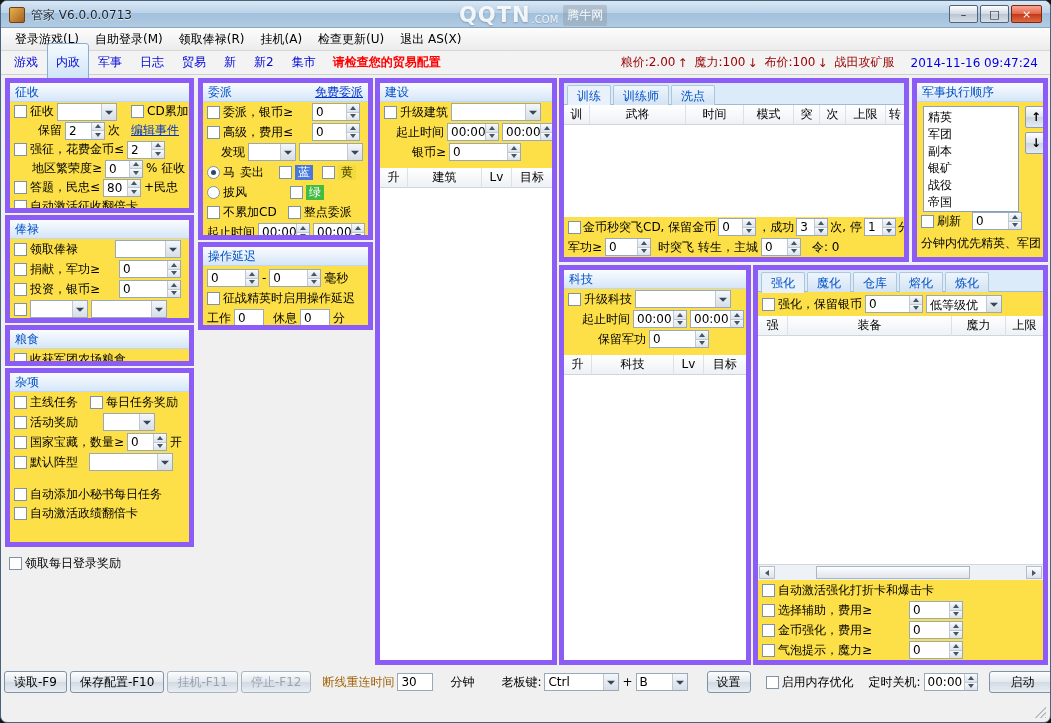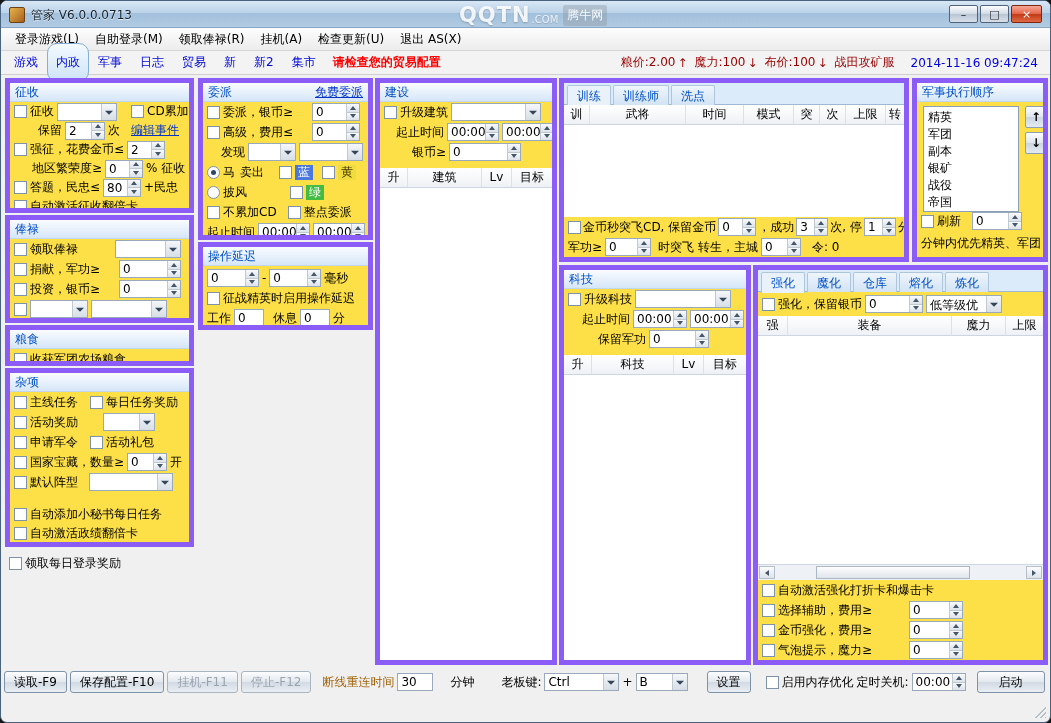--- a/index.html
+++ b/index.html
@@ -15,21 +15,21 @@
 .wm-cn{margin-left:3px;background:rgba(140,150,160,.45);color:#fff;padding:2px 4px;font-size:12px;border-radius:2px}
 .winbtns{position:absolute;right:8px;top:4px;display:flex;gap:2px}
 .winbtn{width:29px;height:18px;border:1px solid #52647a;border-radius:2px;background:linear-gradient(#fdfeff,#d2dbe5 48%,#b9c6d4 52%,#d8e0e9);display:flex;align-items:center;justify-content:center;font-size:11px;color:#222;line-height:1}
 .winbtn.close{width:31px;background:linear-gradient(#f6a896,#e4664a 48%,#c23a17 52%,#e06a45);border-color:#7e2810;color:#fff}
 
 .menubar{position:absolute;left:0;top:27px;width:100%;height:23px;background:linear-gradient(#fdfdfd,#ececec);border-bottom:1px solid #d6d6d6;display:flex;align-items:center;padding:0 6px}
 .menu-item{padding:3px 8px;flex:none}
 
 .tabrow{position:absolute;left:0;top:50px;width:100%;height:24px;background:#f3f3f3;border-bottom:1px solid #cfcfcf;display:flex;align-items:center;padding:0 4px;white-space:nowrap}
 .maintab{color:#0008d8;padding:3px 9px;flex:none}
-.maintab.active{background:linear-gradient(#f4faff,#cde3f7);border:1px solid #86aed6;border-radius:10px;padding:10px 8px}
+.maintab.active{background:linear-gradient(#f4faff,#cde3f7);border:1px solid #86aed6;border-radius:3px;padding:10px 8px}
 .warn{color:#fe0000;font-weight:bold;margin-left:8px;flex:none}
 .prices{margin-left:auto;display:flex;align-items:center;gap:7px;color:#9a0000;flex:none}
 .datetime{color:#0000e8;margin:0 8px 0 16px;flex:none}
 
 .panel{position:absolute;border:5px solid #8b5cf6;background:#fde047;display:flex;flex-direction:column;overflow:hidden}
 .phead{height:19px;flex:none;display:flex;align-items:center;padding:0 5px;background:linear-gradient(#fafcff,#d5e6f8);border-bottom:1px solid #c3d7ec;color:#0050c8}
 .plink{margin-left:auto;color:#0033cc;text-decoration:underline}
 .row{display:flex;align-items:center;gap:3px;padding:0 4px;height:20px;flex:none;white-space:nowrap;overflow:hidden}
 .row.s{height:19px}
 .cb{width:13px;height:13px;border:1px solid #7f93a8;background:#fff;flex:none}
@@ -269,26 +269,20 @@
     <div class="row">
       <span class="cb"></span>
       <span class="t">活动奖励</span>
       <span class="dd" style="width:52px;margin-left:22px">
           <span class="v"></span>
           <span class="a"></span>
         </span>
     </div>
     <div class="row">
       <span class="cb"></span>
-      <span class="t">申请军令</span>
-      <span class="cb" style="margin-left:9px"></span>
-      <span class="t">活动礼包</span>
-    </div>
-    <div class="row">
-      <span class="cb"></span>
       <span class="t">国家宝藏，数量≥</span>
       <span class="spin" style="width:40px">
           <span class="v">0</span>
           <span class="sb">
             <i class="u"></i>
             <i class="d"></i>
           </span>
         </span>
       <span class="t">开</span>
     </div>
@@ -723,21 +717,21 @@
         <span class="a"></span>
       </span>
     <span class="t">+</span>
     <span class="dd" style="width:52px">
         <span class="v">B</span>
         <span class="a"></span>
       </span>
     <span class="btn" style="margin-left:16px">设置</span>
     <span class="cb" style="margin-left:12px"></span>
     <span class="t">启用内存优化</span>
-    <span class="t" style="">定时关机:</span>
+    <span class="t" style="margin-left:12px">定时关机:</span>
     <span class="spin" style="width:54px">
         <span class="v">00:00</span>
         <span class="sb">
           <i class="u"></i>
           <i class="d"></i>
         </span>
       </span>
     <span class="btn" style="margin-left:8px;width:68px;justify-content:center">启动</span>
   </div>
 

